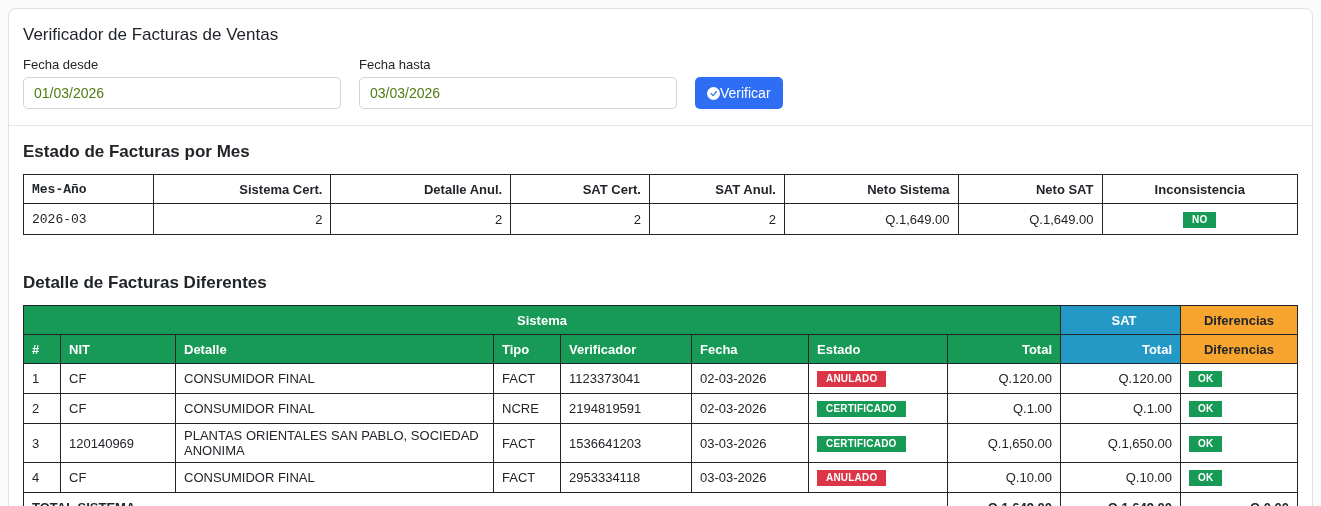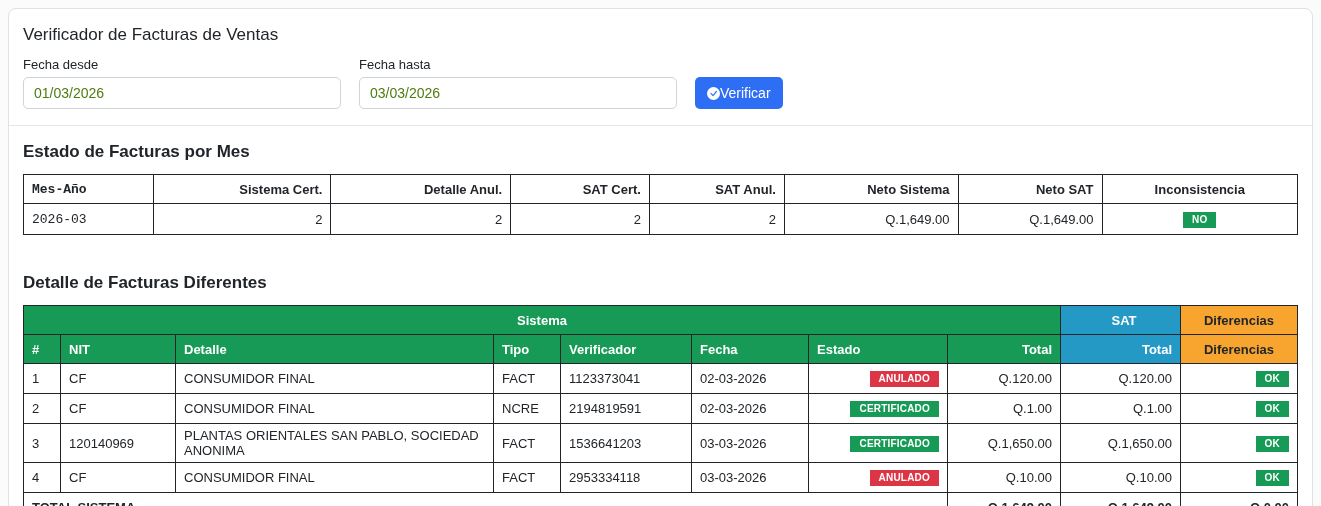--- a/index.html
+++ b/index.html
@@ -36,21 +36,21 @@
   .c-sata{width:133px}.c-ns{width:173px}.c-nsat{width:138px}.c-inc{width:194px}
 
   
   .t-detalle { margin-bottom:0; }
   .t-detalle th { height:20px; }
   .t-detalle td { height:21px; }
   .gh-sistema { background:var(--green,#179a55); color:#fff; text-align:center; }
   .gh-sat     { background:var(--cyan,#2499c6);  color:#fff; text-align:center;padding-left:15px; }
   .gh-dif     { background:var(--orange,#f7a52f); color:#212529; text-align:center; }
   .t-detalle th.ar, .t-detalle td.ar { text-align:right; }
-  .t-detalle th.ac, .t-detalle td.ac { text-align:right; }
+  .t-detalle th.ac, .t-detalle td.ac { text-align:left; }
   .t-detalle td { text-align:left; }
   .d-num{width:20px}.d-nit{width:98px}.d-tipo{width:50px}.d-ref{width:114px}
   .d-fecha{width:100px}.d-estado{width:122px}.d-total{width:96px}.d-tsat{width:96px}.d-dif{width:100px}
   .t-detalle tr.total-row td { font-weight:bold; }
 
   .badge {
     display:inline-block; padding:3px 9px; border-radius:0;
     font-size:10px; font-weight:bold; color:#fff; line-height:1; letter-spacing:.2px;
   }
   .badge-green { background:var(--green,#179a55); }

